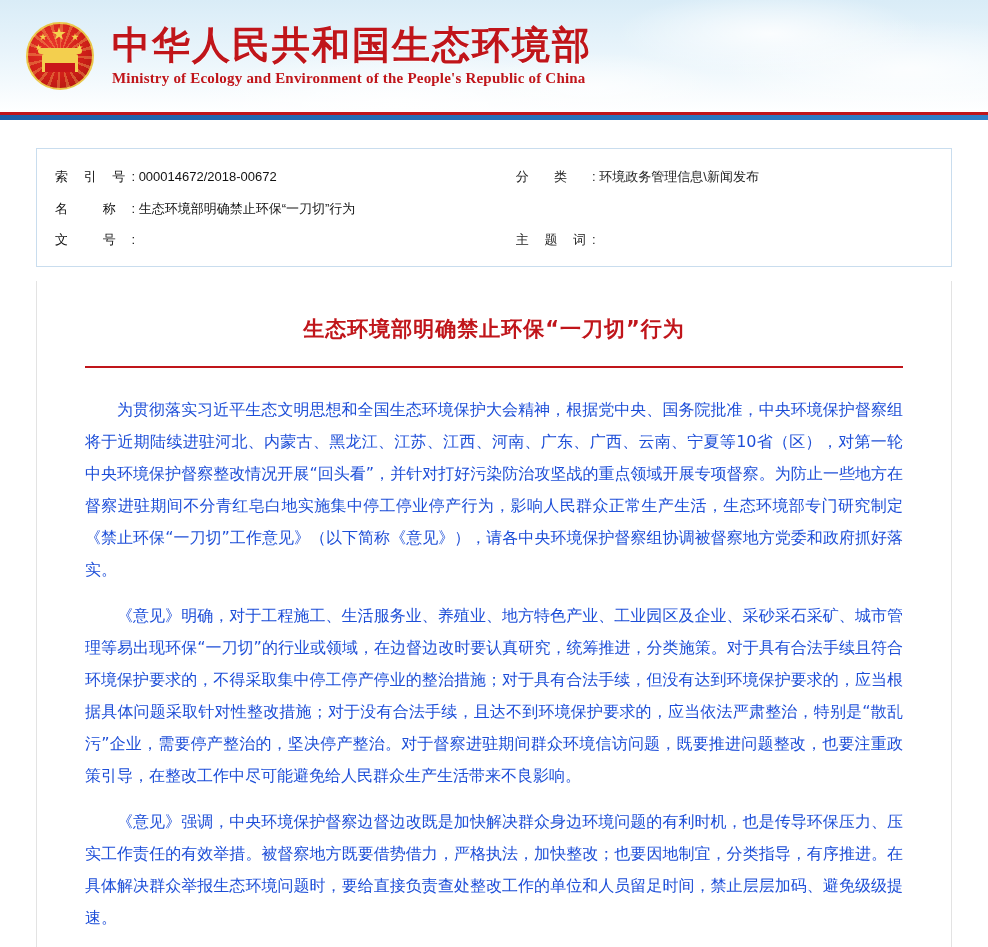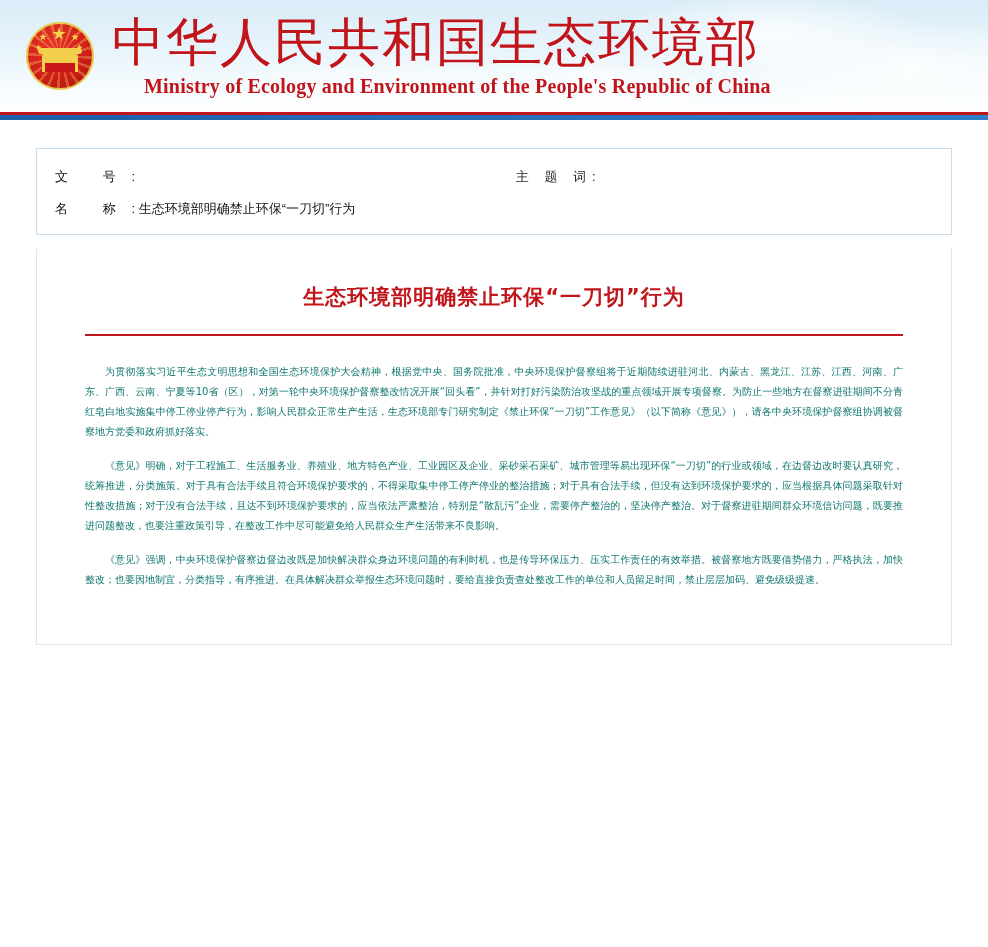--- a/index.html
+++ b/index.html
@@ -93,35 +93,34 @@
   }
   .s1 { left: 30px; top: 9px; width: 14px; height: 14px; }
   .s2 { left: 17px; top: 15px; width: 8px; height: 8px; }
   .s3 { left: 49px; top: 15px; width: 8px; height: 8px; }
   .s4 { left: 13px; top: 26px; width: 7px; height: 7px; }
   .s5 { left: 54px; top: 26px; width: 7px; height: 7px; }
 
   .title-block { flex: 1 1 auto; }
   .site-title-cn {
     font-family: "DejaVu Sans", sans-serif;
-    font-size: 52px;
-    font-weight: normal;
+    font-size: 38px;
+    font-weight: bold;
     color: #c0151a;
     letter-spacing: 2px;
     line-height: 1.1;
     margin-bottom: 4px;
     text-shadow: 0 1px 0 rgba(255,255,255,.6);
   }
   .site-title-en {
     font-family: "Liberation Serif", serif;
-    font-size: 20px;
+    font-size: 15px;
     font-weight: bold;
     color: #c0151a;
     letter-spacing: .2px;
-    margin-left: 32px;
   }
 
   .red-rule {
     height: 3px;
     background: #c0151a;
     margin: 0;
   }
   .blue-strip {
     height: 5px;
     background: linear-gradient(to right, #1d5fa8, #2f80c8);
@@ -180,23 +179,23 @@
     letter-spacing: 1px;
     line-height: 1.4;
   }
   .title-underline {
     height: 2px;
     background: #c0151a;
     margin: 22px 0 26px 0;
   }
   .article p {
     font-family: "DejaVu Sans", sans-serif;
-    font-size: 10px;
+    font-size: 16px;
     line-height: 2.0;
-    color: #0f766e;
+    color: #1d4ed8;
     margin: 0 0 14px 0;
     text-align: justify;
     text-indent: 2em;
   }
 </style>
 </head>
 <body>
 
 <div class="banner">
   <div class="banner-clouds"></div>
@@ -219,36 +218,46 @@
   </div>
 </div>
 <div class="red-rule"></div>
 <div class="blue-strip"></div>
 
 <div class="page-wrap">
 
   <div class="meta-box">
     <table class="meta">
       <tbody>
-      <tr>
+          <tr>
         <td class="lbl col-left">
-          <span class="lbl-sp">文 号:</span>
-          <span></span>
+          <span class="lbl-sp">索 引 号:</span>
+          <span>000014672/2018-00672</span>
         </td>
         <td class="col-right">
-          <span class="lbl-sp">主 题 词:</span>
-          <span></span>
+          <span class="lbl-sp">分类:</span>
+          <span>环境政务管理信息\新闻发布</span>
         </td>
       </tr>
       <tr>
         <td class="lbl" colspan="2">
           <span class="lbl-sp">名 称:</span>
           <span>生态环境部明确禁止环保“一刀切”行为</span>
         </td>
       </tr>
+      <tr>
+        <td class="lbl col-left">
+          <span class="lbl-sp">文 号:</span>
+          <span></span>
+        </td>
+        <td class="col-right">
+          <span class="lbl-sp">主 题 词:</span>
+          <span></span>
+        </td>
+      </tr>
     </tbody>
       </table>
   </div>
 
   <div class="article">
     <div class="article-title">生态环境部明确禁止环保“一刀切”行为</div>
     <div class="title-underline"></div>
 
     <p>为贯彻落实习近平生态文明思想和全国生态环境保护大会精神，根据党中央、国务院批准，中央环境保护督察组将于近期陆续进驻河北、内蒙古、黑龙江、江苏、江西、河南、广东、广西、云南、宁夏等10省（区），对第一轮中央环境保护督察整改情况开展“回头看”，并针对打好污染防治攻坚战的重点领域开展专项督察。为防止一些地方在督察进驻期间不分青红皂白地实施集中停工停业停产行为，影响人民群众正常生产生活，生态环境部专门研究制定《禁止环保“一刀切”工作意见》（以下简称《意见》），请各中央环境保护督察组协调被督察地方党委和政府抓好落实。</p>
     <p>《意见》明确，对于工程施工、生活服务业、养殖业、地方特色产业、工业园区及企业、采砂采石采矿、城市管理等易出现环保“一刀切”的行业或领域，在边督边改时要认真研究，统筹推进，分类施策。对于具有合法手续且符合环境保护要求的，不得采取集中停工停产停业的整治措施；对于具有合法手续，但没有达到环境保护要求的，应当根据具体问题采取针对性整改措施；对于没有合法手续，且达不到环境保护要求的，应当依法严肃整治，特别是“散乱污”企业，需要停产整治的，坚决停产整治。对于督察进驻期间群众环境信访问题，既要推进问题整改，也要注重政策引导，在整改工作中尽可能避免给人民群众生产生活带来不良影响。</p>

